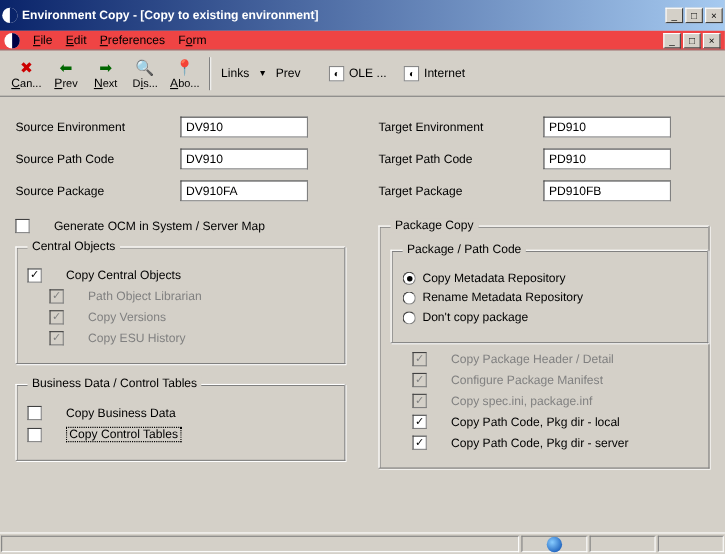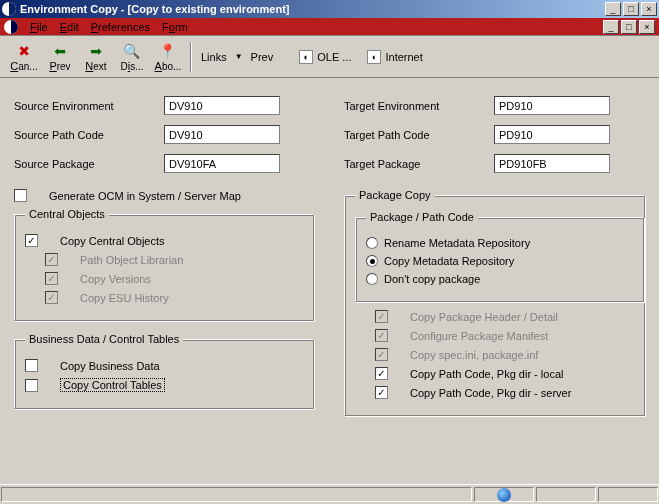--- a/index.html
+++ b/index.html
@@ -1,23 +1,23 @@
 <!DOCTYPE html>
 <html><head>
 <meta charset="utf-8">
 <style>
 * { box-sizing: border-box; font-family: "MS Sans Serif", Tahoma, sans-serif; font-size: 11px; }
 body { margin: 0; background: #d4d0c8; width: 659px; height: 504px; overflow: hidden; }
-.titlebar { background: linear-gradient(to right, #0a246a, #a6caf0); color: #fff; height: 18px; display: flex; align-items: center; padding: 0 2px; }
+.titlebar { background: linear-gradient(to right, #0a246a, #a6caf0); color: #fff; height: 28px; display: flex; align-items: center; padding: 0 2px; }
 .titlebar .icon { width: 14px; height: 14px; background: #fff; border-radius: 50%; margin-right: 4px; display: inline-block; position: relative; }
 .titlebar .icon::after { content:''; position:absolute; left:7px; top:0; width:7px; height:14px; background:#0a246a; border-radius:0 7px 7px 0; }
 .titlebar-text { flex: 1; font-weight: bold; }
 .winbtns { display: flex; gap: 2px; }
 .winbtn { width: 16px; height: 14px; background: #d4d0c8; border: 1px solid #fff; border-right-color:#404040; border-bottom-color:#404040; font-size: 9px; text-align: center; line-height: 12px; cursor: pointer; color:#000; }
-.menubar { background: #b91c1c; height: 18px; display: flex; align-items: center; padding: 0 4px; border-bottom: 1px solid #808080; }
+.menubar { background: #ef4444; height: 18px; display: flex; align-items: center; padding: 0 4px; border-bottom: 1px solid #808080; }
 .menubar .micon { width: 14px; height: 14px; border-radius:50%; background:#fff; margin-right:6px; position:relative; }
 .menubar .micon::after { content:''; position:absolute; left:7px; top:0; width:7px; height:14px; background:#004; border-radius:0 7px 7px 0; }
 .menuitem { padding: 0 6px; cursor: pointer; }
 .menuitem u { text-decoration: underline; }
 .mdi-controls { margin-left: auto; display:flex; gap:2px; }
 .toolbar { background: #d4d0c8; height: 42px; display: flex; align-items: center; padding: 2px 6px; border-bottom: 1px solid #808080; gap: 0; }
 .tbtn { width: 36px; text-align: center; cursor: pointer; font-size: 10px; color:#000; }
 .tbtn .ticon { height: 18px; display:flex; align-items:center; justify-content:center; font-size:14px; }
 .tsep { width:1px; height:30px; background:#808080; margin:0 4px; box-shadow:1px 0 #fff; }
 .toolbar-label { margin: 0 6px; }
@@ -168,31 +168,31 @@
           </div>
       </fieldset>
     </div>
 
     <div class="colR">
       <fieldset>
         <legend>Package Copy</legend>
         <fieldset class="inner">
           <legend>Package / Path Code</legend>
           <div class="radio">
-              <span class="radiodot"></span>
-              <span>Rename Metadata Repository</span>
-            </div>
-          <div class="radio">
               <span class="radiodot">
                 <span class="dot"></span>
               </span>
               <span>Copy Metadata Repository</span>
             </div>
           <div class="radio">
               <span class="radiodot"></span>
+              <span>Rename Metadata Repository</span>
+            </div>
+          <div class="radio">
+              <span class="radiodot"></span>
               <span>Don't copy package</span>
             </div>
         </fieldset>
         <div class="indent">
           <div class="chk disabled">
               <span class="chkbox disabled">✓</span>
               <span>Copy Package Header / Detail</span>
             </div>
           <div class="chk disabled">
               <span class="chkbox disabled">✓</span>

